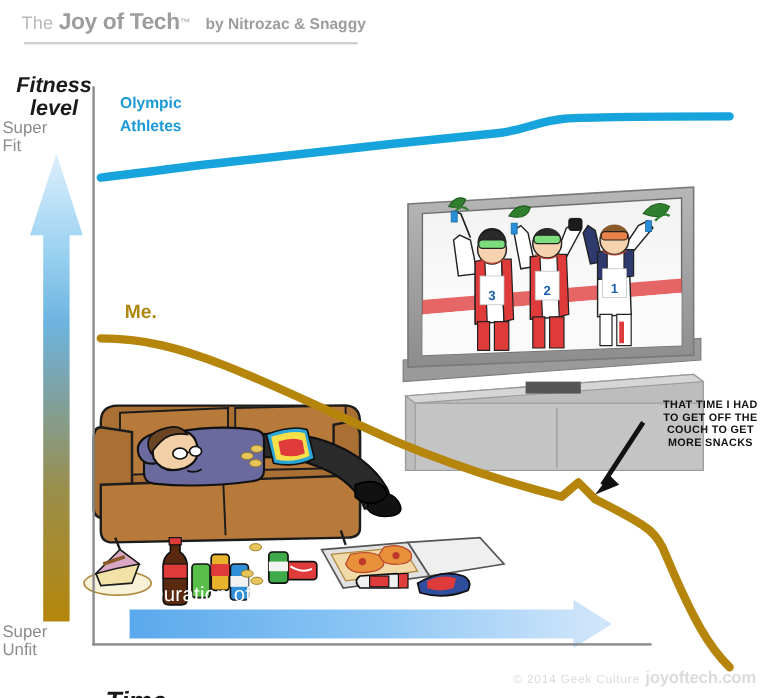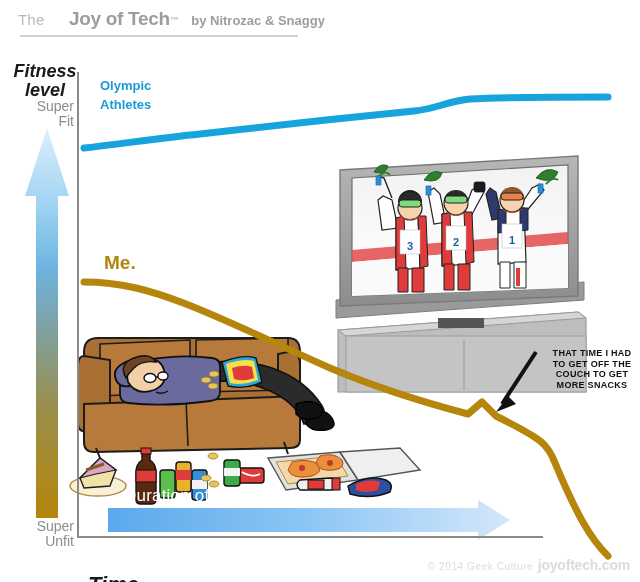--- a/index.html
+++ b/index.html
@@ -8,45 +8,45 @@
     background:#ffffff;
     font-family:"Liberation Sans", sans-serif;
     overflow:hidden;
     position:relative;
   }
   #comic{position:absolute;left:0;top:0;width:640px;height:582px;}
 
   
   .hdr{position:absolute;left:18px;top:8px;white-space:nowrap;}
   .hdr .the{font-size:15px;color:#b9b9b9;font-weight:normal;letter-spacing:.2px;}
-  .hdr .joy{font-size:19px;color:#9d9d9d;font-weight:bold;letter-spacing:-.3px;margin-left:20px;}
+  .hdr .joy{font-size:19px;color:#9d9d9d;font-weight:bold;letter-spacing:-.3px;}
   .hdr .tm{font-size:9px;color:#b9b9b9;font-weight:bold;vertical-align:2px;}
   .hdr .by{font-size:13px;color:#9d9d9d;font-weight:bold;margin-left:8px;}
   .hdr-rule{position:absolute;left:20px;top:35px;width:278px;height:2px;background:#cfcfcf;}
 
   
   .axis-title{position:absolute;font-style:italic;font-weight:bold;color:#1a1a1a;}
   #fitness-title{left:10px;top:62px;font-size:18px;line-height:19px;width:70px;text-align:center;}
   #time-title{left:88px;top:572px;font-size:22px;}
-  .tick{position:absolute;color:#8c8c8c;font-size:14px;line-height:15px;width:72px;text-align:right;}
+  .tick{position:absolute;color:#8c8c8c;font-size:14px;line-height:15px;width:72px;text-align:left;}
   #tick-top{left:2px;top:99px;}
   #tick-bottom{left:2px;top:519px;}
 
   
   #y-axis-line{position:absolute;left:77px;top:72px;width:2px;height:466px;background:#8a8a8a;}
   #x-axis-line{position:absolute;left:77px;top:536px;width:466px;height:2px;background:#8a8a8a;}
   #duration-label{position:absolute;left:124px;top:486px;font-size:17px;color:#ffffff;letter-spacing:.2px;}
 
   
   #label-athletes{position:absolute;left:100px;top:76px;font-size:13px;font-weight:bold;
      color:#1b9ad6;line-height:19px;}
-  #label-me{position:absolute;left:104px;top:252px;font-size:19px;font-weight:bold;color:#b0870d;}
-
-  
-  #annotation{position:absolute;left:546px;top:348px;width:92px;
+  #label-me{position:absolute;left:104px;top:252px;font-size:16px;font-weight:bold;color:#b0870d;}
+
+  
+  #annotation{position:absolute;left:546px;top:332px;width:92px;
      font-size:9px;line-height:10.5px;font-weight:bold;color:#111;
      text-align:center;letter-spacing:.3px;}
 
   
   #footer{position:absolute;right:10px;top:556px;white-space:nowrap;text-align:center;}
   #footer .cc{font-size:10px;color:#dcdcdc;letter-spacing:.6px;}
   #footer .site{font-size:14px;color:#dcdcdc;font-weight:bold;letter-spacing:-.2px;}
 </style>
 </head>
 <body>

